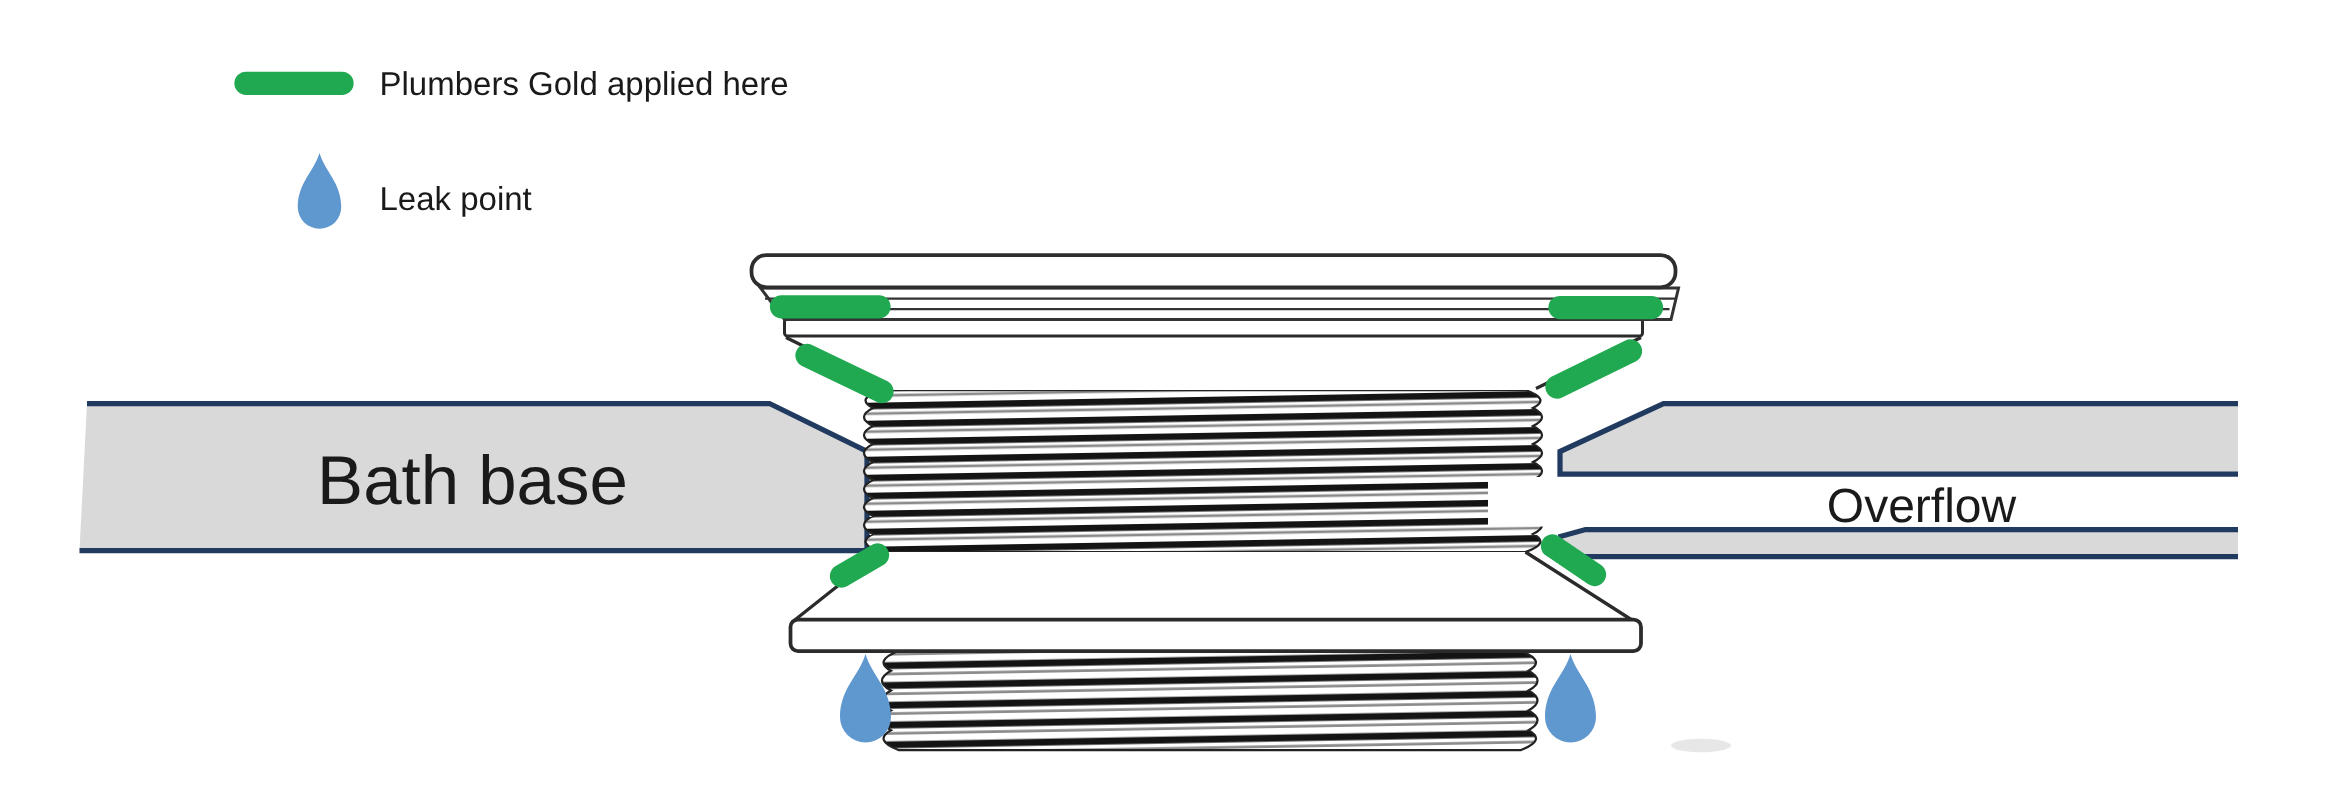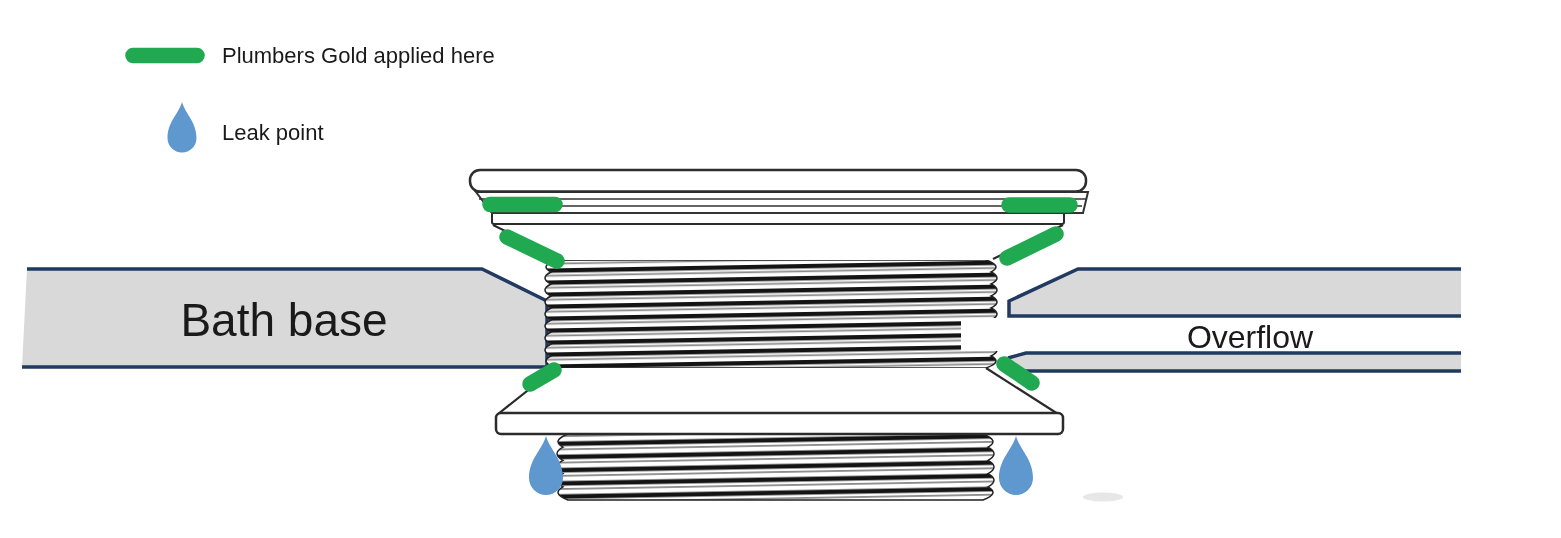--- a/index.html
+++ b/index.html
@@ -2,20 +2,21 @@
 <html><head>
 <meta charset="utf-8">
 <style>
   html,body{margin:0;padding:0;background:#ffffff;}
   .canvas{
     position:relative;
     width:1461px;height:538px;
     background:#ffffff;
     font-family:"Liberation Sans", sans-serif;
     overflow:hidden;
+    margin-left:31px;
   }
   svg{position:absolute;left:0;top:0;}
   text{font-family:"Liberation Sans", sans-serif;fill:#1a1a1a;}
   .legend-label{font-size:22px;}
   .bath-label{font-size:46px;}
   .overflow-label{font-size:32px;}
 </style>
 </head>
 <body>
 

